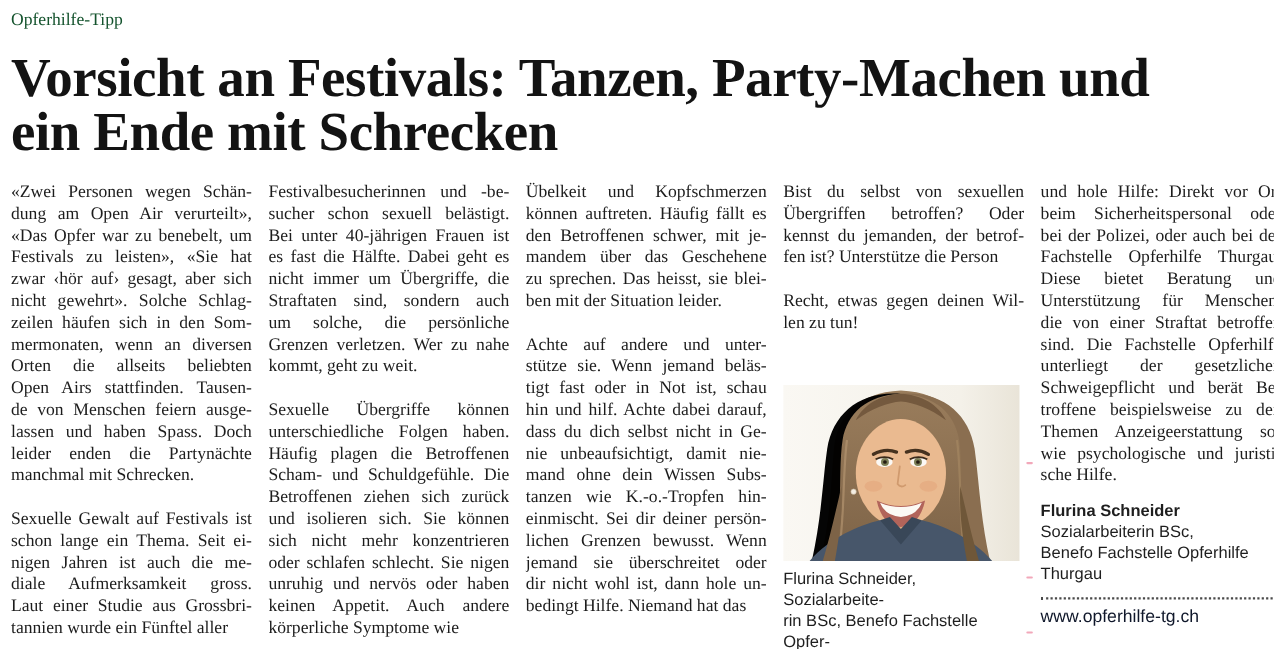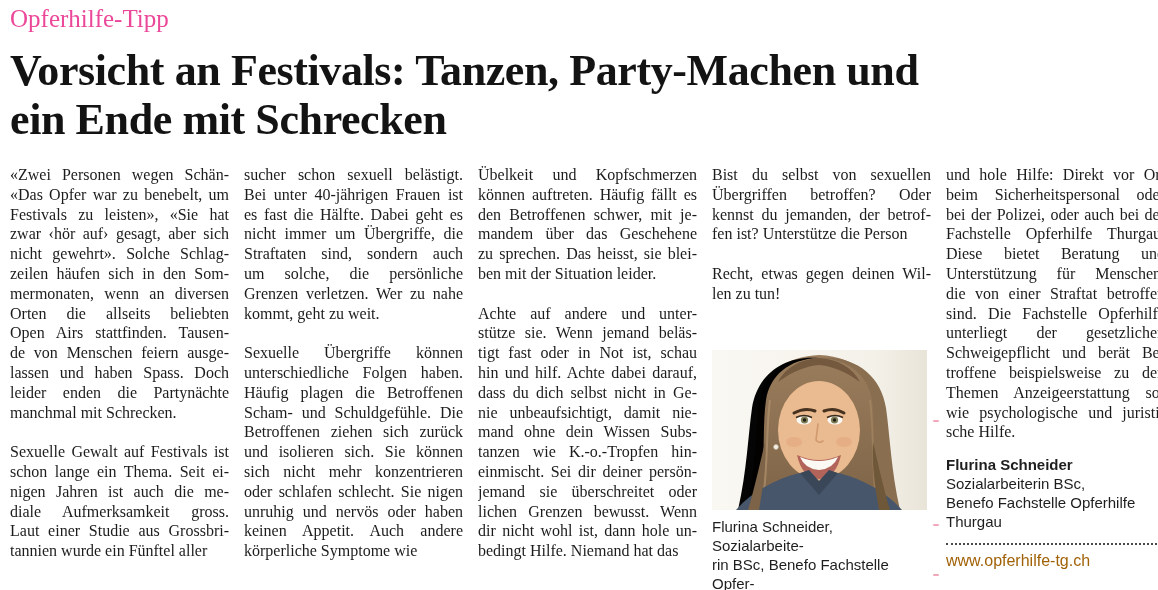--- a/index.html
+++ b/index.html
@@ -2,24 +2,24 @@
 <html><head>
 <meta charset="utf-8">
 <style>
   html,body{margin:0;padding:0;}
   body{
     width:1158px;height:590px;overflow:hidden;position:relative;
     background:#ffffff;color:#1a1a1a;
     font-family:"Liberation Serif", serif;
   }
   .page{padding:6px 8px 0 10px;}
-  .kicker{font-size:25px;line-height:26px;color:#ec4899;}
+  .kicker{font-size:16px;line-height:26px;color:#14532d;}
   .headline{
     margin:14px 0 16px;font-weight:700;color:#131313;
-    font-size:44px;line-height:49px;letter-spacing:-0.4px;
+    font-size:50px;line-height:49px;letter-spacing:-0.4px;
     font-family:"Liberation Serif", serif;
   }
   .cols{display:flex;gap:15px;margin-top:21px;}
   .col{width:219px;flex:0 0 219px;font-size:16px;line-height:19.8px;color:#1c1c1c;}
   .para + .para{margin-top:19.8px;}
   .line{text-align:justify;text-align-last:justify;overflow:hidden;}
   .line.pl{text-align-last:left;}
 
   figure.photo{margin:46px 0 0;width:215px;}
   .portrait{display:block;width:215px;height:160px;}
@@ -29,41 +29,42 @@
   }
 
   .author{
     font-family:"Liberation Sans", sans-serif;
     font-size:15px;line-height:19px;color:#1e1e1e;margin-top:13px;
   }
   .author .name{font-weight:700;}
   .divider{border:none;border-top:2px dotted #4a4a4a;margin:12px 0 6px;height:0;}
   .website{
     font-family:"Liberation Sans", sans-serif;
-    font-size:16px;color:#a16207;text-decoration:none;display:inline-block;
+    font-size:16px;color:#0f172a;text-decoration:none;display:inline-block;
   }
   .tick{position:absolute;width:6px;height:2px;background:#f2a8ba;border-radius:1px;}
   .tick.t1{left:933px;top:420px;}
   .tick.t2{left:933px;top:524px;}
   .tick.t3{left:933px;top:574px;}
 </style>
 </head>
 <body>
 
 <div class="page">
 
   <div class="kicker">Opferhilfe-Tipp</div>
 
   <h1 class="headline"><span>Vorsicht an Festivals: Tanzen, Party-Machen und</span><br><span>ein Ende mit Schrecken</span></h1>
 
   <div class="cols">
 
     <div class="col">
         <div class="para">
           <div class="line">«Zwei Personen wegen Schän-</div>
+          <div class="line">dung am Open Air verurteilt»,</div>
           <div class="line">«Das Opfer war zu benebelt, um</div>
           <div class="line">Festivals zu leisten», «Sie hat</div>
           <div class="line">zwar ‹hör auf› gesagt, aber sich</div>
           <div class="line">nicht gewehrt». Solche Schlag-</div>
           <div class="line">zeilen häufen sich in den Som-</div>
           <div class="line">mermonaten, wenn an diversen</div>
           <div class="line">Orten die allseits beliebten</div>
           <div class="line">Open Airs stattfinden. Tausen-</div>
           <div class="line">de von Menschen feiern ausge-</div>
           <div class="line">lassen und haben Spass. Doch</div>
@@ -75,20 +76,21 @@
           <div class="line">schon lange ein Thema. Seit ei-</div>
           <div class="line">nigen Jahren ist auch die me-</div>
           <div class="line">diale Aufmerksamkeit gross.</div>
           <div class="line">Laut einer Studie aus Grossbri-</div>
           <div class="line pl">tannien wurde ein Fünftel aller</div>
         </div>
       </div>
 
     <div class="col">
         <div class="para">
+          <div class="line">Festivalbesucherinnen und -be-</div>
           <div class="line">sucher schon sexuell belästigt.</div>
           <div class="line">Bei unter 40-jährigen Frauen ist</div>
           <div class="line">es fast die Hälfte. Dabei geht es</div>
           <div class="line">nicht immer um Übergriffe, die</div>
           <div class="line">Straftaten sind, sondern auch</div>
           <div class="line">um solche, die persönliche</div>
           <div class="line">Grenzen verletzen. Wer zu nahe</div>
           <div class="line pl">kommt, geht zu weit.</div>
         </div>
         <div class="para">
@@ -118,22 +120,22 @@
         <div class="para">
           <div class="line">Achte auf andere und unter-</div>
           <div class="line">stütze sie. Wenn jemand beläs-</div>
           <div class="line">tigt fast oder in Not ist, schau</div>
           <div class="line">hin und hilf. Achte dabei darauf,</div>
           <div class="line">dass du dich selbst nicht in Ge-</div>
           <div class="line">nie unbeaufsichtigt, damit nie-</div>
           <div class="line">mand ohne dein Wissen Subs-</div>
           <div class="line">tanzen wie K.-o.-Tropfen hin-</div>
           <div class="line">einmischt. Sei dir deiner persön-</div>
+          <div class="line">lichen Grenzen bewusst. Wenn</div>
           <div class="line">jemand sie überschreitet oder</div>
-          <div class="line">lichen Grenzen bewusst. Wenn</div>
           <div class="line">dir nicht wohl ist, dann hole un-</div>
           <div class="line pl">bedingt Hilfe. Niemand hat das</div>
         </div>
       </div>
 
     <div class="col">
       <div>
           <div class="para">
             <div class="line">Bist du selbst von sexuellen</div>
             <div class="line">Übergriffen betroffen? Oder</div>

